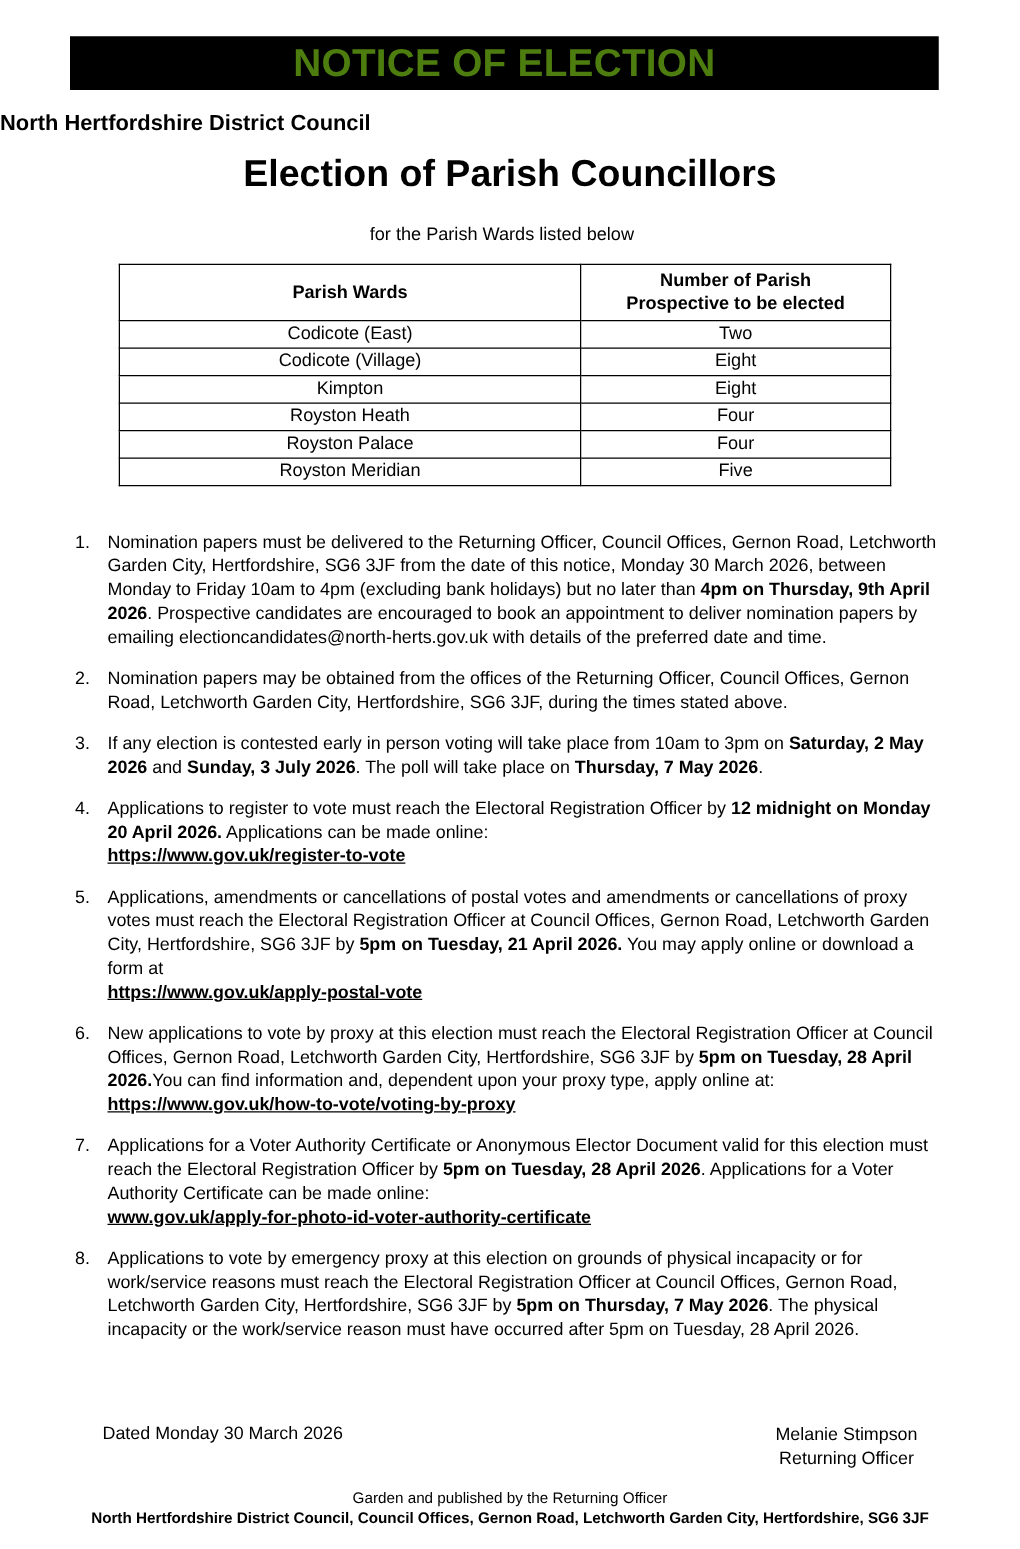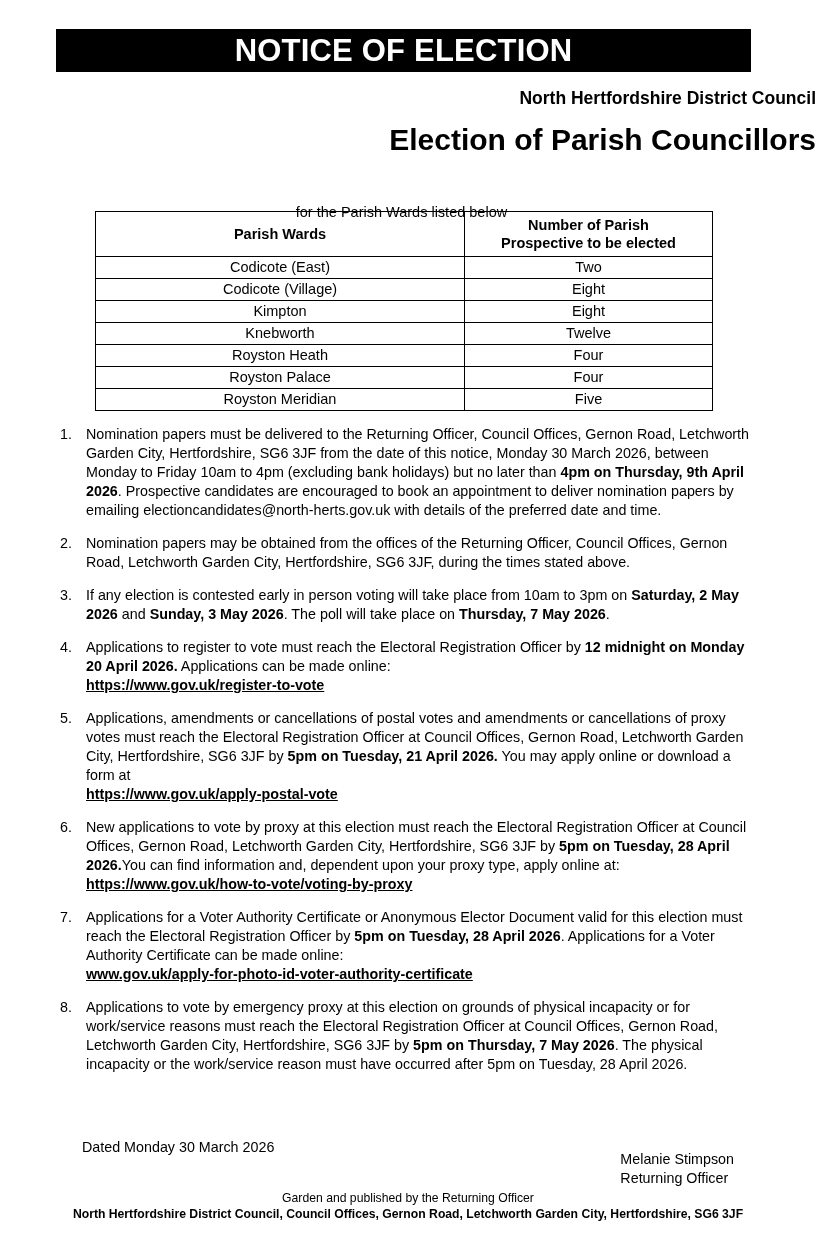--- a/index.html
+++ b/index.html
@@ -23,55 +23,54 @@
   }
 
   
   .banner {
     position: absolute;
     left: 56px;
     top: 29px;
     width: 695px;
     height: 43px;
     background: #000000;
-    color: #ffffff;
+    color: #4d7c0f;
     font-size: 31px;
     font-weight: bold;
     letter-spacing: 0.2px;
     display: flex;
     align-items: center;
     justify-content: center;
     line-height: 1;
   }
   .council-name {
     position: absolute;
     left: 0;
     top: 88px;
     width: 816px;
-    text-align: right;
+    text-align: left;
     font-size: 17.5px;
     font-weight: bold;
   }
   .election-title {
     position: absolute;
     left: 0;
     top: 123px;
     width: 816px;
-    text-align: right;
+    text-align: center;
     font-size: 30px;
     font-weight: bold;
   }
   .subtitle {
     position: absolute;
     left: 0;
     top: 180px;
     width: 803px;
     text-align: center;
     font-size: 14.5px;
-    margin-top: 24px;
   }
 
   
   .wards-table {
     position: absolute;
     left: 95px;
     top: 211px;
     width: 617px;
     border-collapse: collapse;
     table-layout: fixed;
@@ -135,24 +134,23 @@
   .dateline {
     position: absolute;
     left: 82px;
     top: 1139px;
     font-size: 14.3px;
   }
   .signature {
     position: absolute;
     right: 82px;
     top: 1139px;
-    text-align: left;
+    text-align: center;
     font-size: 14.3px;
     line-height: 1.33;
-    margin-top: 11px;
   }
   .printed {
     position: absolute;
     left: 0;
     top: 1190px;
     width: 816px;
     text-align: center;
     font-size: 12.2px;
     line-height: 1.35;
   }
@@ -194,24 +192,20 @@
         </tr>
         <tr>
           <td>Codicote (Village)</td>
           <td>Eight</td>
         </tr>
         <tr>
           <td>Kimpton</td>
           <td>Eight</td>
         </tr>
         <tr>
-          <td>Knebworth</td>
-          <td>Twelve</td>
-        </tr>
-        <tr>
           <td>Royston Heath</td>
           <td>Four</td>
         </tr>
         <tr>
           <td>Royston Palace</td>
           <td>Four</td>
         </tr>
         <tr>
           <td>Royston Meridian</td>
           <td>Five</td>
@@ -223,21 +217,21 @@
       <div class="item">
         <div class="item-num">1.</div>
         <div class="item-body"><span>Nomination papers must be delivered to the Returning Officer, Council Offices, Gernon Road, Letchworth Garden City, Hertfordshire, SG6 3JF from the date of this notice, Monday 30 March 2026, between Monday to Friday 10am to 4pm (excluding bank holidays) but no later than </span><b>4pm on Thursday, 9th April 2026</b><span>.  Prospective candidates are encouraged to book an appointment to deliver nomination papers by emailing electioncandidates@north-herts.gov.uk with details of the preferred date and time.</span></div>
       </div>
       <div class="item">
         <div class="item-num">2.</div>
         <div class="item-body"><span>Nomination papers may be obtained from the offices of the Returning Officer, Council Offices, Gernon Road, Letchworth Garden City, Hertfordshire, SG6 3JF, during the times stated above.</span></div>
       </div>
       <div class="item">
         <div class="item-num">3.</div>
-        <div class="item-body"><span>If any election is contested early in person voting will take place from 10am to 3pm on </span><b>Saturday, 2 May 2026</b><span> and </span><b>Sunday, 3 May 2026</b><span>.  The poll will take place on </span><b>Thursday, 7 May 2026</b><span>.</span></div>
+        <div class="item-body"><span>If any election is contested early in person voting will take place from 10am to 3pm on </span><b>Saturday, 2 May 2026</b><span> and </span><b>Sunday, 3 July 2026</b><span>.  The poll will take place on </span><b>Thursday, 7 May 2026</b><span>.</span></div>
       </div>
       <div class="item">
         <div class="item-num">4.</div>
         <div class="item-body"><span>Applications to register to vote must reach the Electoral Registration Officer by </span><b>12 midnight on Monday 20 April 2026.</b><span> Applications can be made online:</span><br><span class="url">https://www.gov.uk/register-to-vote</span></div>
       </div>
       <div class="item">
         <div class="item-num">5.</div>
         <div class="item-body"><span>Applications, amendments or cancellations of postal votes and amendments or cancellations of proxy votes must reach the Electoral Registration Officer at Council Offices, Gernon Road, Letchworth Garden City, Hertfordshire, SG6 3JF by </span><b>5pm on Tuesday, 21 April 2026.</b><span> You may apply online or download a form at </span><br><span class="url">https://www.gov.uk/apply-postal-vote</span></div>
       </div>
       <div class="item">

